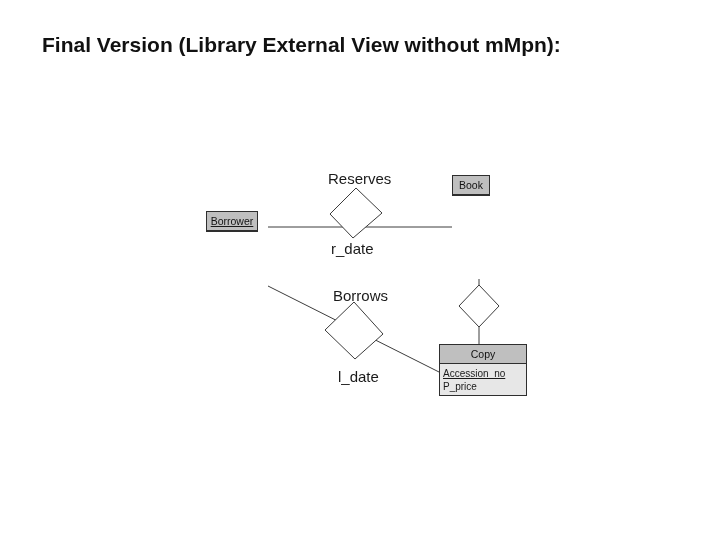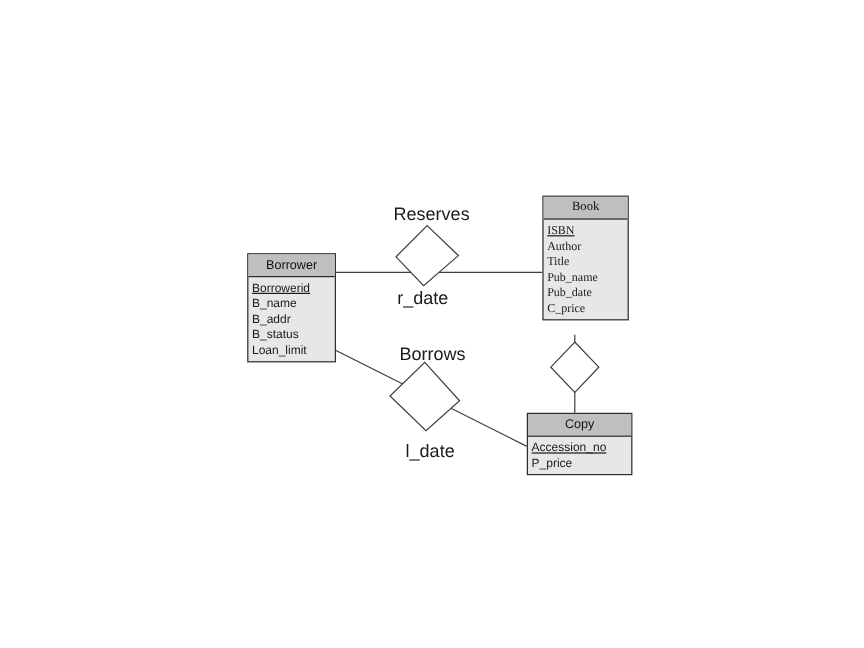--- a/index.html
+++ b/index.html
@@ -66,53 +66,39 @@
     font-size: 15px;
     color: #1a1a1a;
     white-space: nowrap;
   }
 </style>
 </head>
 <body>
 
 <div class="slide">
 
+  <h1 class="slide-title">Final Version (Library External View without mMpn):</h1>
 
   <svg class="connectors" viewBox="0 0 720 540">
 
     <line x1="268" y1="227" x2="452" y2="227" stroke="#3c3c3c" stroke-width="1"></line>
     <line x1="268" y1="286" x2="439" y2="372" stroke="#3c3c3c" stroke-width="1"></line>
     <line x1="479" y1="279" x2="479" y2="344" stroke="#3c3c3c" stroke-width="1"></line>
 
     <polygon points="356,188 382,213 353,238 330,214" fill="#ffffff" stroke="#3c3c3c" stroke-width="1"></polygon>
     <polygon points="354,302 383,334 355,359 325,330" fill="#ffffff" stroke="#3c3c3c" stroke-width="1"></polygon>
     <polygon points="479,285 499,306 479,327 459,306" fill="#ffffff" stroke="#3c3c3c" stroke-width="1"></polygon>
   </svg>
 
-  <div class="entity" style="left:206px; top:211px; width:74px;">
+  <div class="entity" style="left:206px; top:211px; width:52px;text-decoration:underline;">
     <div class="entity-header">Borrower</div>
-    <div class="entity-body">
-      <div class="attr key">Borrowerid</div>
-      <div class="attr">B_name</div>
-      <div class="attr">B_addr</div>
-      <div class="attr">B_status</div>
-      <div class="attr">Loan_limit</div>
-    </div>
   </div>
 
-  <div class="entity" style="left:452px; top:163px; width:72px;font-family:Liberation Serif, serif;">
+  <div class="entity" style="left:452px; top:175px; width:38px;">
     <div class="entity-header">Book</div>
-    <div class="entity-body">
-      <div class="attr key">ISBN</div>
-      <div class="attr">Author</div>
-      <div class="attr">Title</div>
-      <div class="attr">Pub_name</div>
-      <div class="attr">Pub_date</div>
-      <div class="attr">C_price</div>
-    </div>
   </div>
 
   <div class="entity" style="left:439px; top:344px; width:88px;">
     <div class="entity-header">Copy</div>
     <div class="entity-body">
       <div class="attr key">Accession_no</div>
       <div class="attr">P_price</div>
     </div>
   </div>
 

